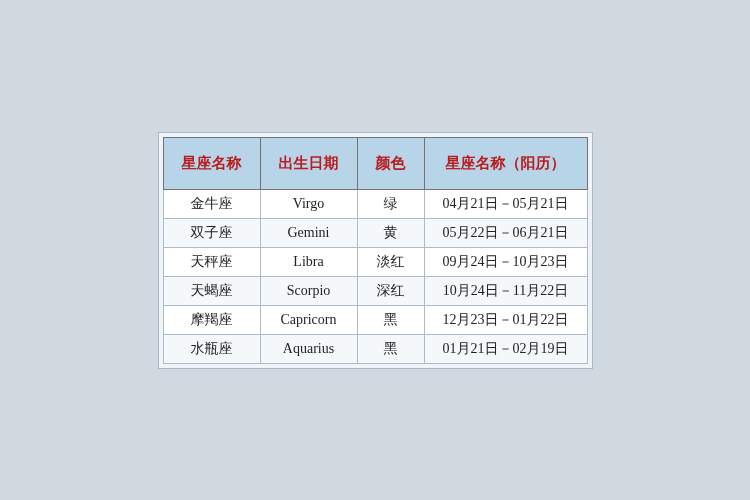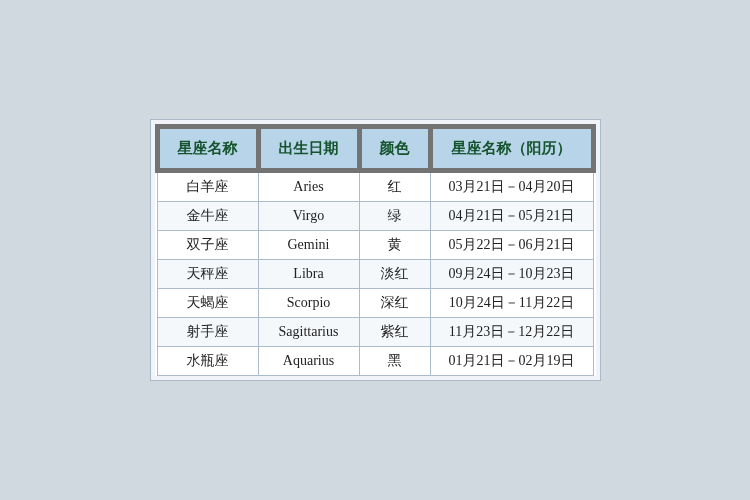--- a/index.html
+++ b/index.html
@@ -24,24 +24,24 @@
       padding: 4px;
     }
 
     table {
       border-collapse: collapse;
       background-color: #ffffff;
     }
 
     thead tr th {
       background-color: #b8d4e8;
-      color: #14532d;
+      color: #b91c1c;
       font-weight: bold;
-      border: 5px solid #737373;
-      padding: 10px 18px;
+      border: 1px solid #737373;
+      padding: 16px 18px;
       text-align: center;
       font-size: 15px;
     }
 
     tbody tr td {
       border: 1px solid #aabccc;
       padding: 5px 18px;
       text-align: center;
       font-size: 14px;
       color: #222222;
@@ -59,26 +59,20 @@
   <table>
     <thead>
       <tr>
         <th>星座名称</th>
         <th>出生日期</th>
         <th>颜色</th>
         <th>星座名称（阳历）</th>
       </tr>
     </thead>
     <tbody id="table-body">
-    <tr>
-          <td>白羊座</td>
-          <td>Aries</td>
-          <td>红</td>
-          <td>03月21日－04月20日</td>
-        </tr>
         <tr>
           <td>金牛座</td>
           <td>Virgo</td>
           <td>绿</td>
           <td>04月21日－05月21日</td>
         </tr>
         <tr>
           <td>双子座</td>
           <td>Gemini</td>
           <td>黄</td>
@@ -90,24 +84,24 @@
           <td>淡红</td>
           <td>09月24日－10月23日</td>
         </tr>
         <tr>
           <td>天蝎座</td>
           <td>Scorpio</td>
           <td>深红</td>
           <td>10月24日－11月22日</td>
         </tr>
         <tr>
-          <td>射手座</td>
-          <td>Sagittarius</td>
-          <td>紫红</td>
-          <td>11月23日－12月22日</td>
+          <td>摩羯座</td>
+          <td>Capricorn</td>
+          <td>黑</td>
+          <td>12月23日－01月22日</td>
         </tr>
         <tr>
           <td>水瓶座</td>
           <td>Aquarius</td>
           <td>黑</td>
           <td>01月21日－02月19日</td>
         </tr>
       </tbody>
   </table>
 </div>

